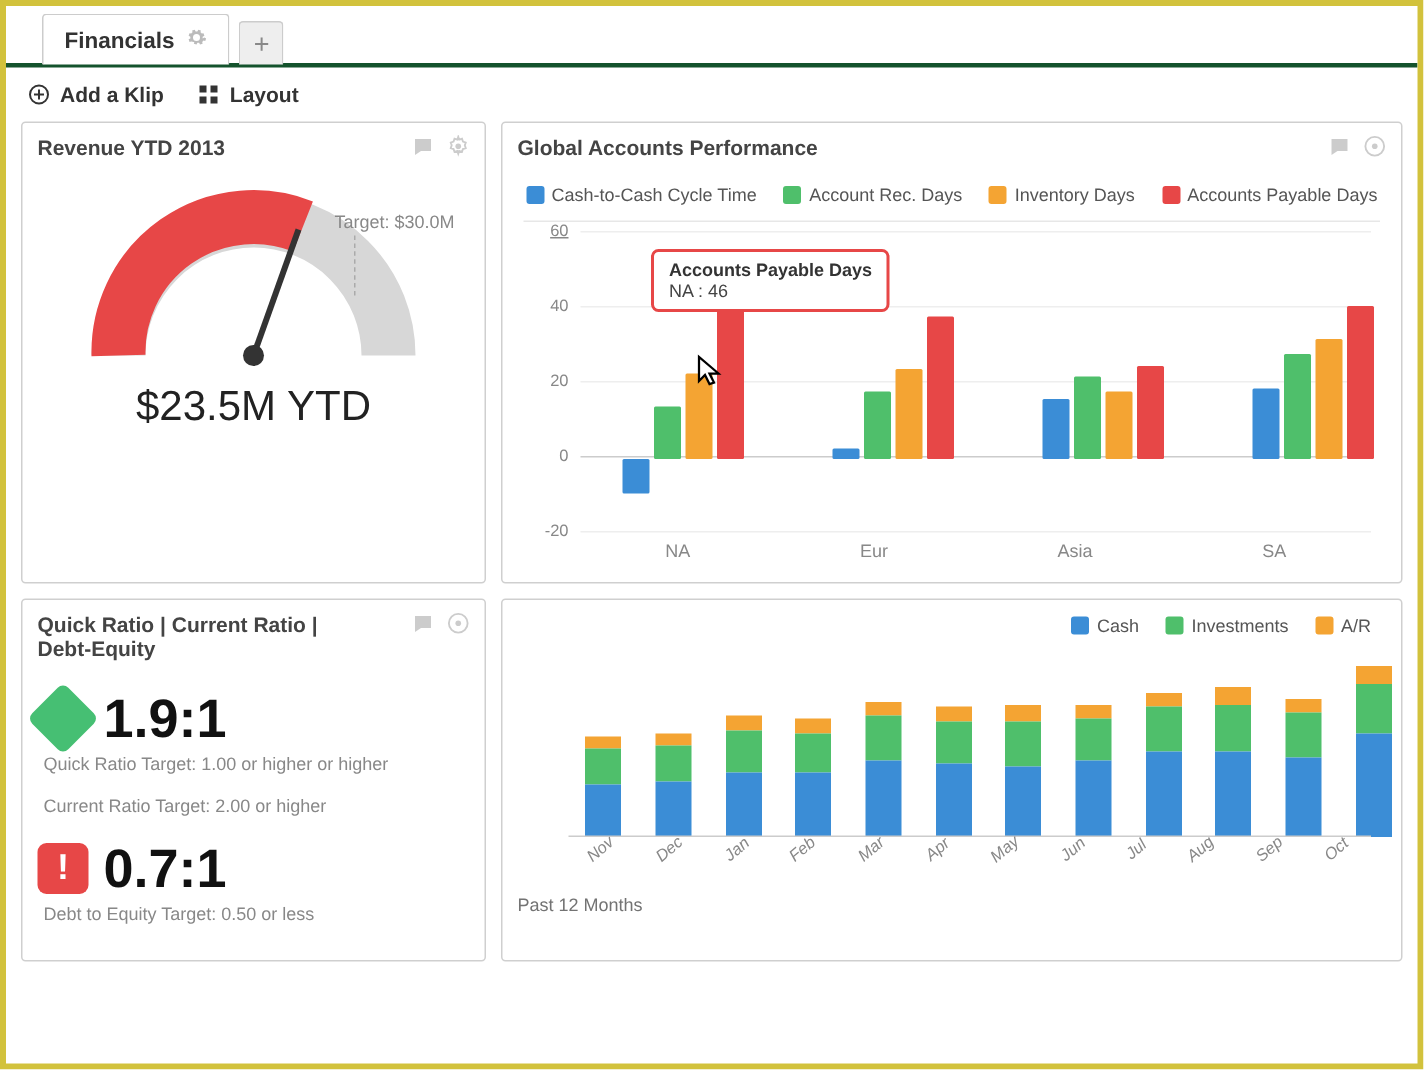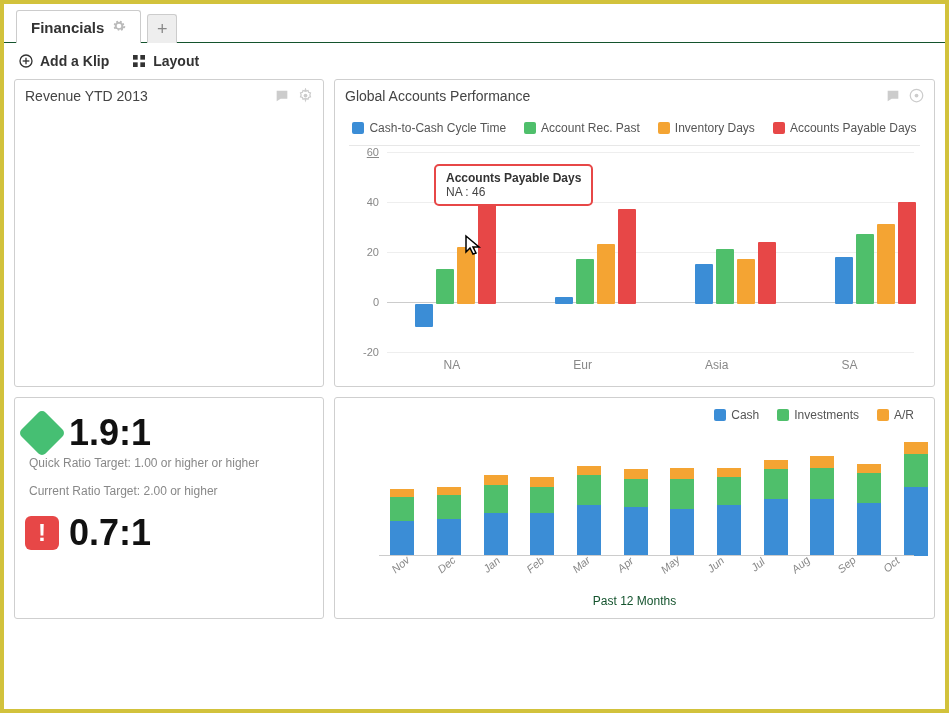--- a/index.html
+++ b/index.html
@@ -1,29 +1,29 @@
 <!DOCTYPE html>
 <html><head>
 <meta charset="utf-8">
 <style>
   html,body{margin:0;padding:0;font-family:Arial,Helvetica,sans-serif;background:#fff;color:#333}
   .frame{width:949px;height:713px;box-sizing:border-box;border:4px solid #d2c23c;position:relative;overflow:hidden}
   
-  .tabbar{height:38px;border-bottom:1px solid #14532d;display:flex;align-items:flex-end;padding:0 12px}
+  .tabbar{height:38px;border-bottom:3px solid #14532d;display:flex;align-items:flex-end;padding:0 24px}
   .tab{background:#fff;border:1px solid #ccc;border-bottom:none;padding:8px 14px 7px;font-size:15px;font-weight:bold;color:#333;border-radius:3px 3px 0 0;position:relative;top:1px;display:flex;align-items:center;gap:8px}
   .tab .gear{color:#aaa}
   .addtab{width:28px;height:28px;background:#eee;border:1px solid #ccc;border-radius:3px 3px 0 0;border-bottom:none;margin-left:6px;display:flex;align-items:center;justify-content:center;color:#888;font-size:18px;position:relative;top:1px}
   
   .toolbar{display:flex;gap:22px;padding:10px 14px;font-size:14px;font-weight:bold;color:#333}
   .tool{display:flex;align-items:center;gap:6px;cursor:pointer}
   .tool svg,.tool .glyph{width:16px;height:16px}
   
   .grid{display:grid;grid-template-columns:310px 1fr;grid-template-rows:auto 1fr;gap:10px;padding:0 10px 10px}
   .panel{border:1px solid #cfcfcf;border-radius:3px;background:#fff;position:relative}
-  .panel .hdr{display:flex;justify-content:space-between;align-items:flex-start;padding:8px 10px 4px;font-size:14px;font-weight:normal;color:#444}
+  .panel .hdr{display:flex;justify-content:space-between;align-items:flex-start;padding:8px 10px 4px;font-size:14px;font-weight:bold;color:#444}
   .panel .hdr .acts{display:flex;gap:8px;color:#bbb}
   .panel .body{padding:4px 10px 10px}
   .revenue{grid-column:1;grid-row:1}
   .ratios{grid-column:1;grid-row:2}
   .global{grid-column:2;grid-row:1}
   .short{grid-column:2;grid-row:2}
   
   .gauge-wrap{position:relative;height:170px;text-align:center}
   .gauge-wrap svg{display:block;margin:0 auto}
   .target-lbl{position:absolute;top:24px;right:10px;font-size:12px;color:#888}
@@ -41,21 +41,21 @@
   .swatch{width:12px;height:12px;border-radius:2px}
   
   .chart-area{position:relative;height:230px;border-top:1px solid #e7e7e7;margin:0 4px}
   .chart-area2{position:relative;height:160px;margin:0 4px}
   .yaxis{position:absolute;left:0;top:0;bottom:20px;width:34px;font-size:11px;color:#888}
   .ytick{position:absolute;right:4px;transform:translateY(-50%)}
   .plot{position:absolute;left:38px;right:6px;top:6px;bottom:22px}
   .xcats{position:absolute;left:38px;right:6px;bottom:0;height:18px;display:flex;justify-content:space-around;font-size:12px;color:#888}
   .xcats2{position:absolute;left:30px;right:6px;bottom:18px;height:16px;display:flex;justify-content:space-around}
   .xcats2 span{font-size:11px;color:#888;transform:rotate(-40deg);transform-origin:center;font-style:italic}
-  .xlabel{text-align:center;font-size:12px;color:#14532d;padding-top:2px}
+  .xlabel{font-size:12px;color:#737373;padding-top:2px}
   .gridline{position:absolute;left:0;right:0;border-top:1px solid #eee}
   .zero{border-top:1px solid #ccc}
   .group{position:absolute;bottom:0;display:flex;gap:3px;align-items:flex-end}
   .bar{width:18px;border-radius:1px}
   .stackcol{width:24px;display:flex;flex-direction:column-reverse}
   .seg{width:100%}
   
   .tooltip{position:absolute;background:#fff;border:2px solid #e74747;border-radius:5px;padding:5px 10px;font-size:12px;color:#444;z-index:5}
   .tooltip b{color:#333;font-size:12px}
   .cursor{position:absolute;z-index:6;font-size:18px;color:#000}
@@ -111,34 +111,60 @@
               </svg>
           </span>
           <span>
             <svg width="15" height="15" viewBox="0 0 24 24" fill="#ccc">
                 <circle cx="12" cy="12" r="3"></circle>
                 <path d="M12 2l1 3 3-1 1 3 3 1-1 3 1 3-3 1-1 3-3-1-1 3-1-3-3 1-1-3-3-1 1-3-1-3 3-1 1-3 3 1z" fill="none" stroke="#ccc" stroke-width="2"></path>
               </svg>
           </span>
         </span>
       </div>
+      <div class="body">
+        <div class="gauge-wrap">
+          <span class="target-lbl">Target: $30.0M</span>
+          <div class="target-line"></div>
+          <svg width="260" height="140" viewBox="0 0 260 140">
+            <path d="M40 120 A90 90 0 0 1 220 120" fill="none" stroke="#d7d7d7" stroke-width="36"></path>
+            <path d="M40 120 A90 90 0 0 1 163 34" fill="none" stroke="#e74747" stroke-width="36"></path>
+            <line x1="130" y1="120" x2="160" y2="36" stroke="#333" stroke-width="4"></line>
+            <circle cx="130" cy="120" r="7" fill="#333"></circle>
+          </svg>
+          <div class="ytd-val">$23.5M YTD</div>
+        </div>
+      </div>
     </div>
 
     <div class="panel ratios">
+      <div class="hdr">
+        <span style="max-width:200px">Quick Ratio | Current Ratio | Debt-Equity</span>
+        <span class="acts">
+          <span><svg width="16" height="16" viewBox="0 0 24 24" fill="#ccc">
+                <path d="M4 4h16v12H10l-6 4V4z"></path>
+              </svg></span>
+          <span><svg width="15" height="15" viewBox="0 0 24 24" fill="#ccc">
+                <circle cx="12" cy="12" r="10" fill="none" stroke="#ccc" stroke-width="2"></circle>
+                <circle cx="12" cy="12" r="3"></circle>
+              </svg></span>
+        </span>
+      </div>
       <div class="body" id="ratios-body">
           <div class="ratio-row">
             <div class="diamond"></div>
             <div class="ratio-val">1.9:1</div>
           </div>
           <div class="ratio-note">Quick Ratio Target: 1.00 or higher or higher</div>
           <div class="ratio-note">Current Ratio Target: 2.00 or higher</div>
           <div class="ratio-row">
             <div class="alert-sq">!</div>
             <div class="ratio-val">0.7:1</div>
           </div>
+          <div class="ratio-note">Debt to Equity Target: 0.50 or less</div>
         </div>
     </div>
 
     <div class="panel global">
       <div class="hdr">
         <span>Global Accounts Performance</span>
         <span class="acts">
           <span><svg width="16" height="16" viewBox="0 0 24 24" fill="#ccc">
                 <path d="M4 4h16v12H10l-6 4V4z"></path>
               </svg></span>
@@ -149,21 +175,21 @@
         </span>
       </div>
       <div class="body">
         <div class="legend" id="global-legend">
             <div class="item">
               <span class="swatch" style="background: rgb(59, 141, 214);"></span>
               <span>Cash-to-Cash Cycle Time</span>
             </div>
             <div class="item">
               <span class="swatch" style="background: rgb(79, 191, 107);"></span>
-              <span>Account Rec. Past</span>
+              <span>Account Rec. Days</span>
             </div>
             <div class="item">
               <span class="swatch" style="background: rgb(244, 164, 51);"></span>
               <span>Inventory Days</span>
             </div>
             <div class="item">
               <span class="swatch" style="background: rgb(231, 71, 71);"></span>
               <span>Accounts Payable Days</span>
             </div>
           </div>

